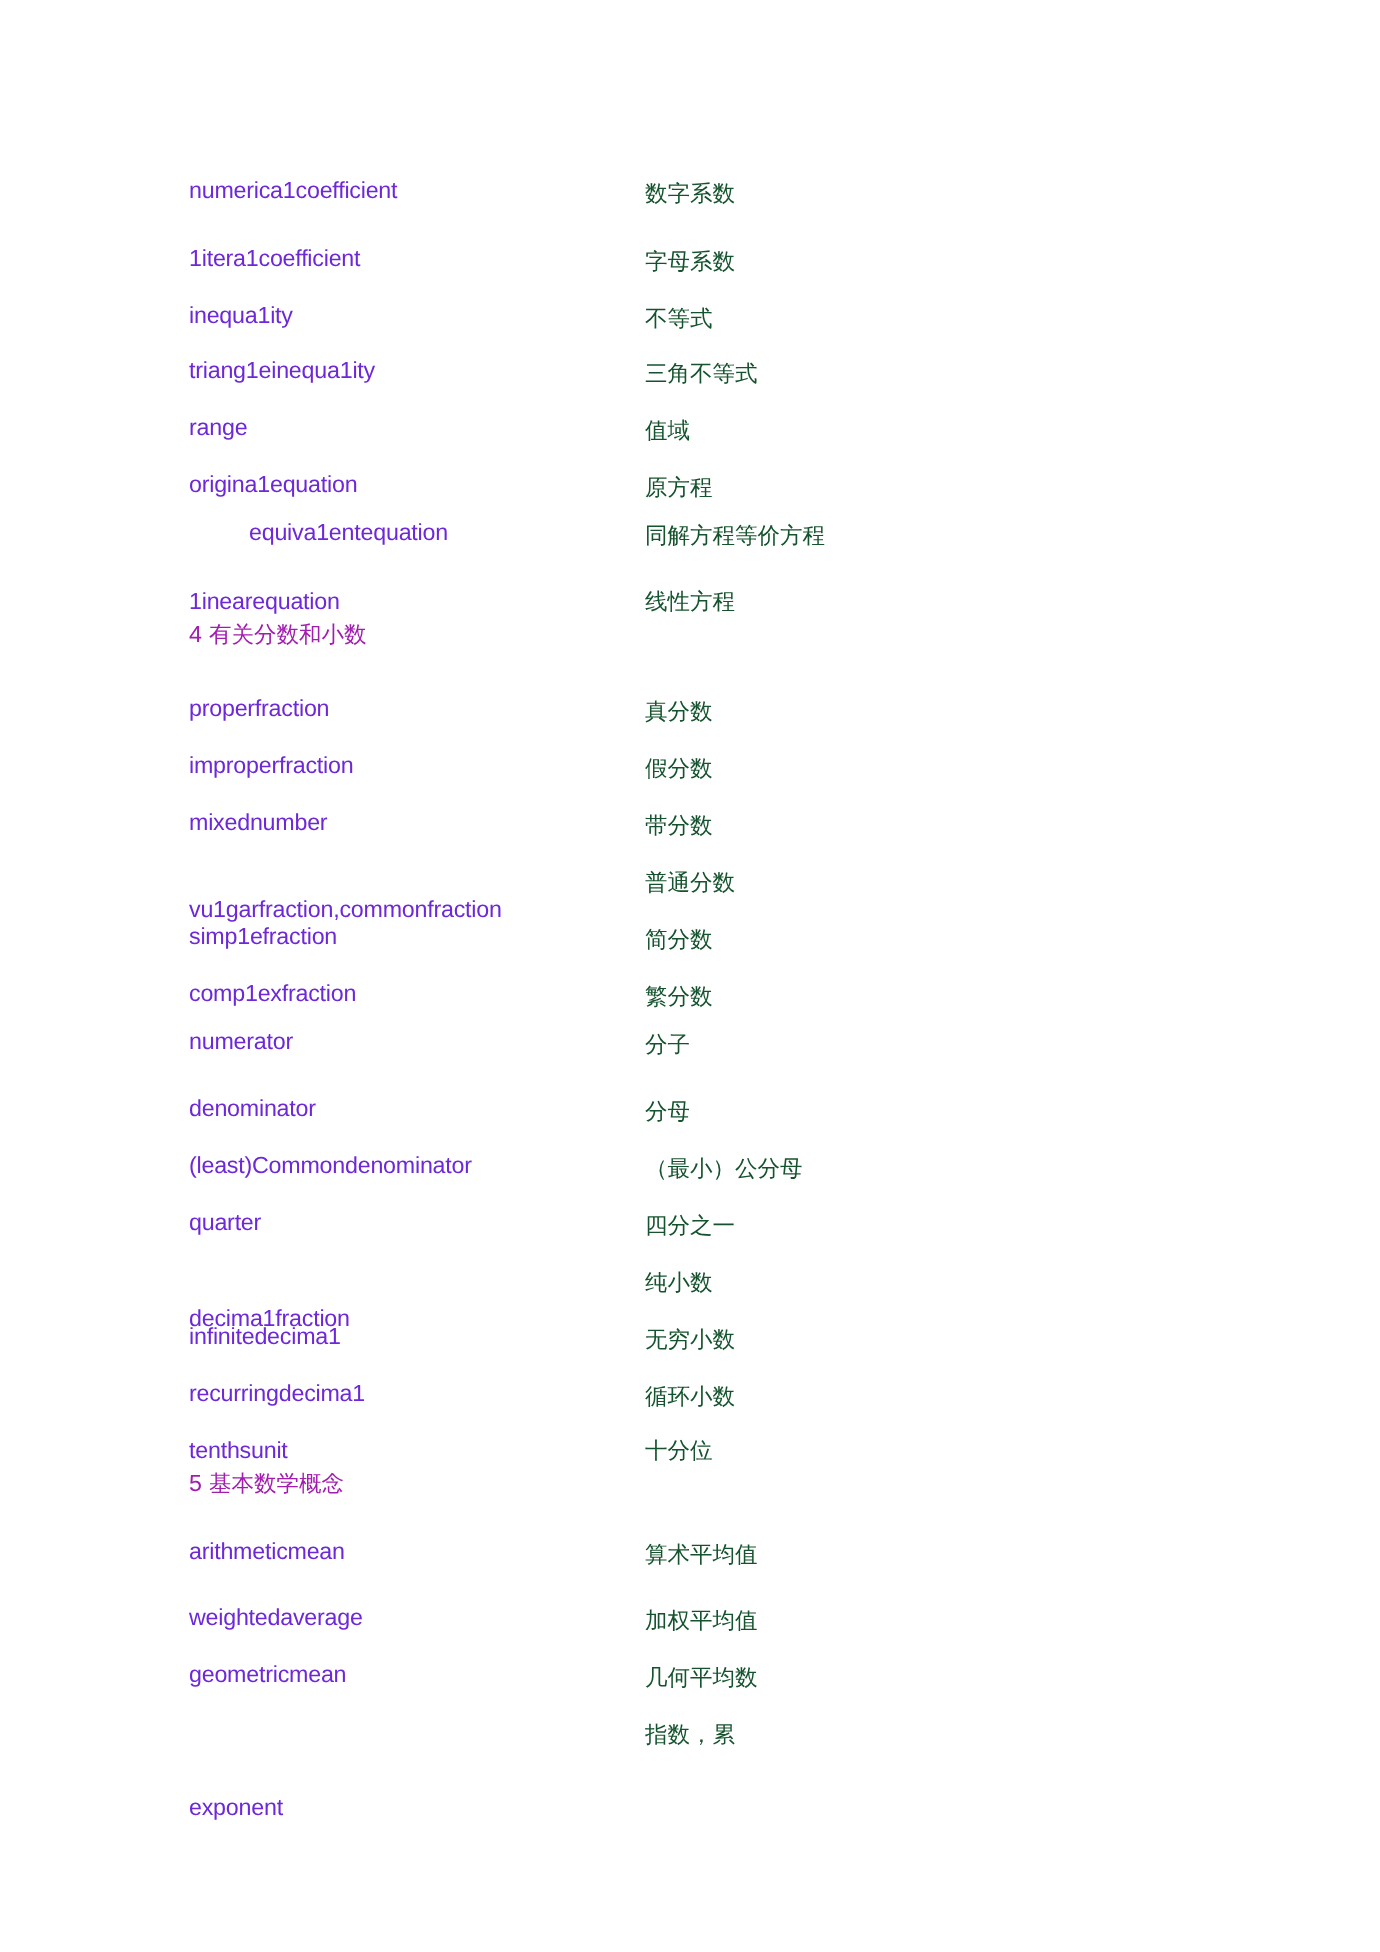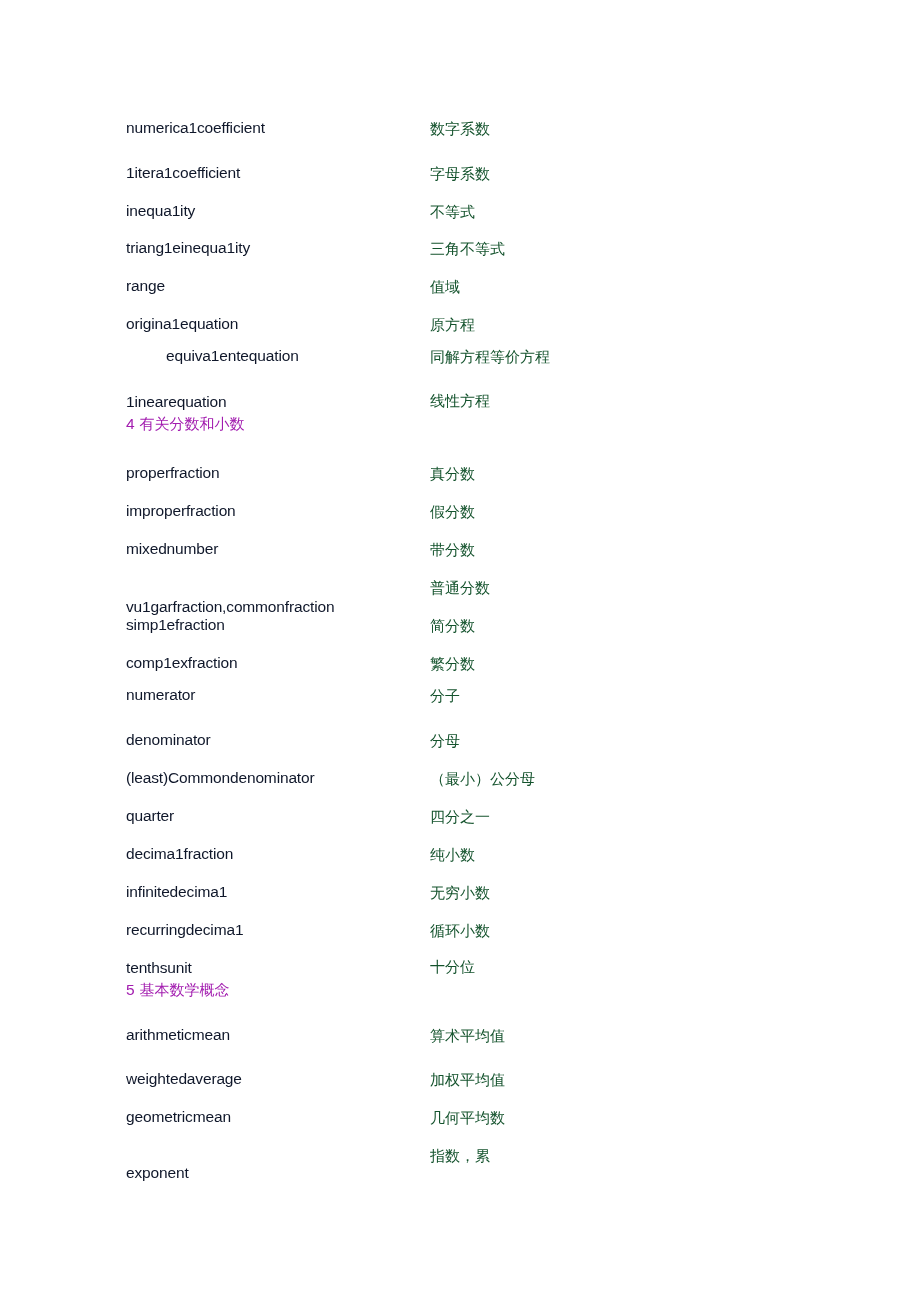--- a/index.html
+++ b/index.html
@@ -34,21 +34,21 @@
     width: 100%;
     height: 0;
   }
   .term-en {
     position: absolute;
     left: 0;
     white-space: nowrap;
     font-size: 15.5px;
     line-height: 19px;
     letter-spacing: -0.15px;
-    color: #0f172a;
+    color: #6d28d9;
   }
   .term-zh {
     position: absolute;
     left: 304px;
     white-space: nowrap;
     font-size: 15px;
     line-height: 19px;
     font-family: "DejaVu Sans", "Liberation Sans", sans-serif;
     color: #14532d;
   }
@@ -137,21 +137,21 @@
       </div>
       <div class="row">
         <span class="term-en" style="top: 650px;">(least)Commondenominator</span>
         <span class="term-zh" style="top: 652px;">（最小）公分母</span>
       </div>
       <div class="row">
         <span class="term-en" style="top: 688px;">quarter</span>
         <span class="term-zh" style="top: 690px;">四分之一</span>
       </div>
       <div class="row">
-        <span class="term-en" style="top: 726px;">decima1fraction</span>
+        <span class="term-en" style="top: 752px;">decima1fraction</span>
         <span class="term-zh" style="top: 728px;">纯小数</span>
       </div>
       <div class="row">
         <span class="term-en" style="top: 764px;">infinitedecima1</span>
         <span class="term-zh" style="top: 766px;">无穷小数</span>
       </div>
       <div class="row">
         <span class="term-en" style="top: 802px;">recurringdecima1</span>
         <span class="term-zh" style="top: 804px;">循环小数</span>
       </div>
@@ -165,19 +165,19 @@
       </div>
       <div class="row">
         <span class="term-en" style="top: 951px;">weightedaverage</span>
         <span class="term-zh" style="top: 953px;">加权平均值</span>
       </div>
       <div class="row">
         <span class="term-en" style="top: 989px;">geometricmean</span>
         <span class="term-zh" style="top: 991px;">几何平均数</span>
       </div>
       <div class="row">
-        <span class="term-en" style="top: 1045px;">exponent</span>
+        <span class="term-en" style="top: 1078px;">exponent</span>
         <span class="term-zh" style="top: 1029px;">指数，累</span>
       </div>
       <div class="section-head" style="top: 296px;"><span class="num">4</span><span> </span><span>有关分数和小数</span></div>
       <div class="section-head" style="top: 862px;"><span class="num">5</span><span> </span><span>基本数学概念</span></div>
     </div>
 </div>
 
 </body></html>

